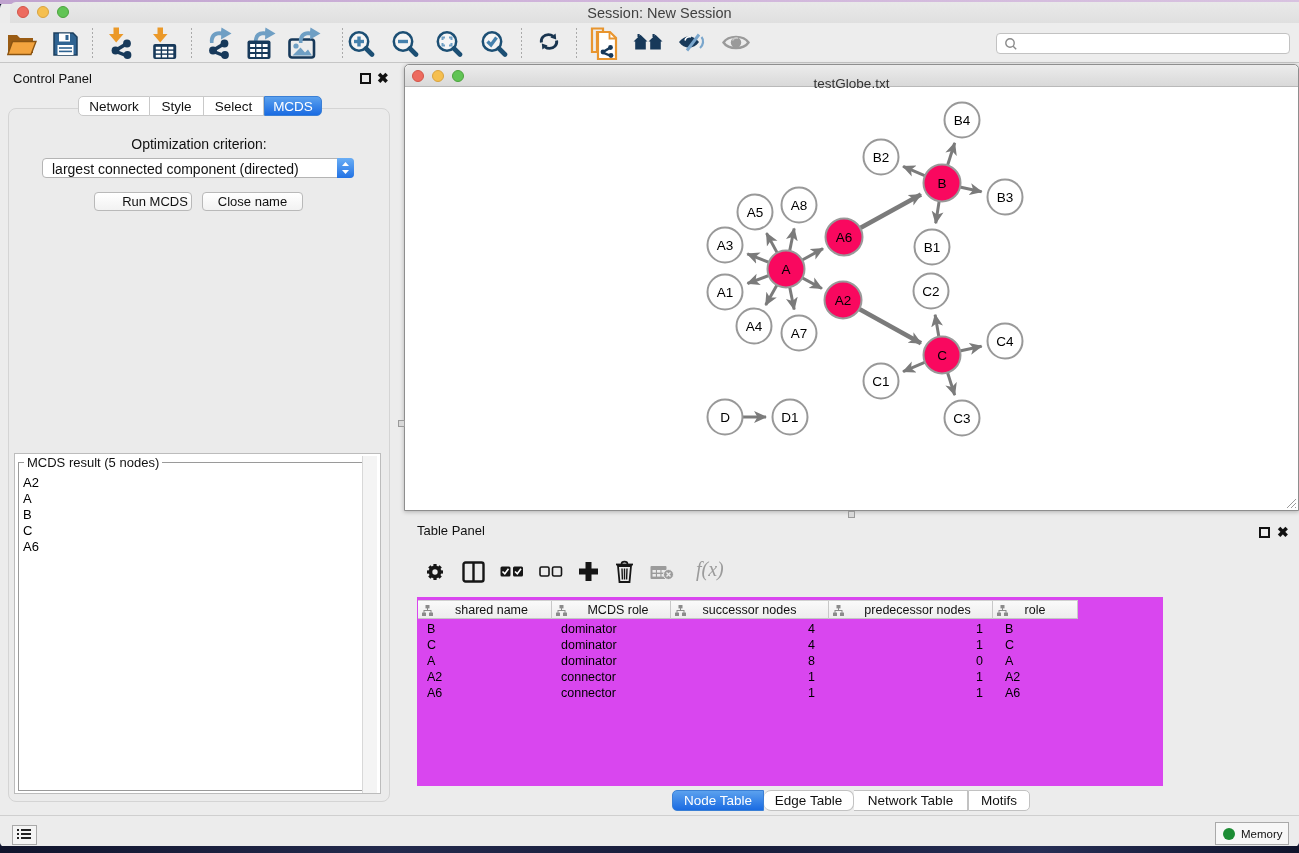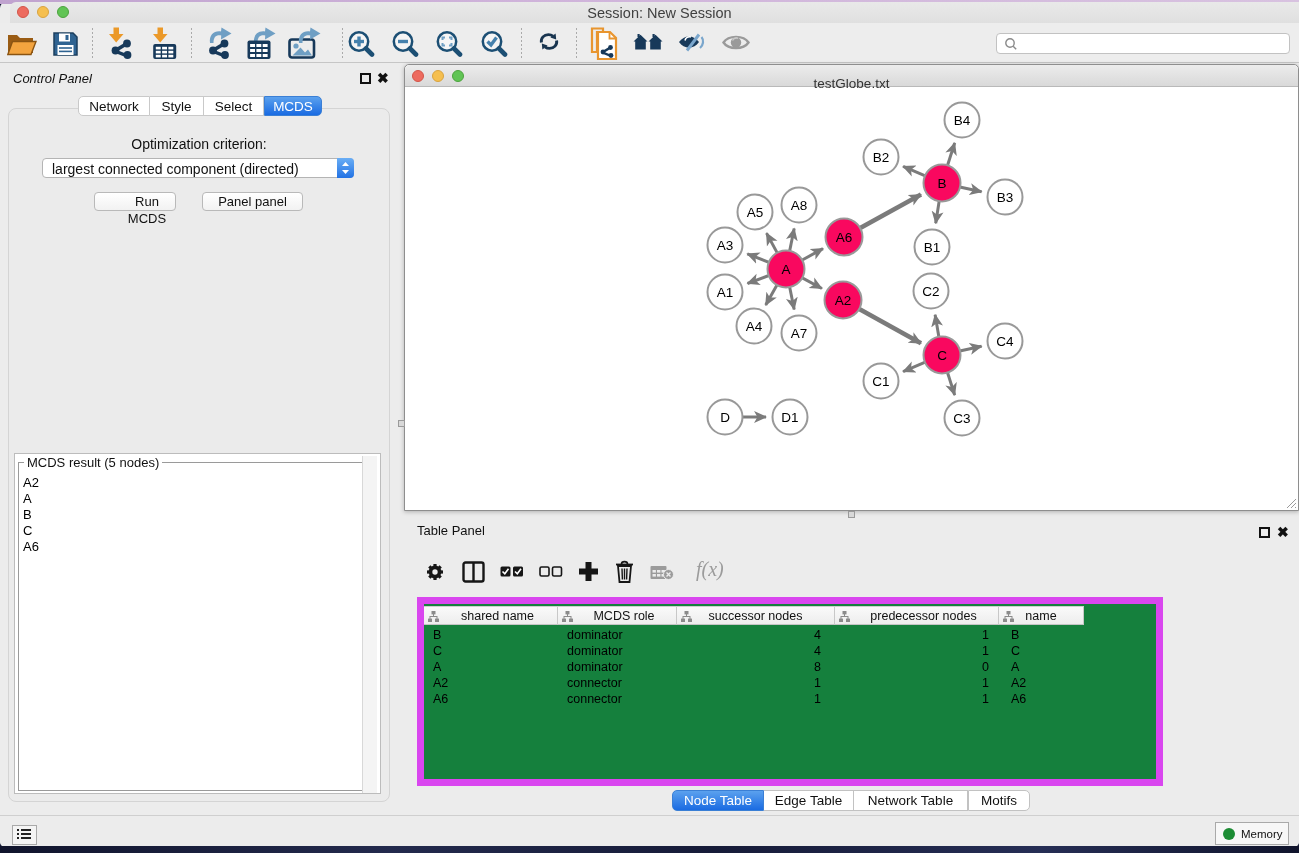--- a/index.html
+++ b/index.html
@@ -10,21 +10,21 @@
 #mainwin { left:0; top:2px; width:1299px; height:845px; background:#ececec; border-radius:6px 6px 5px 5px; }
 
 #titlebar { left:10px; top:0; width:1299px; height:38px; background:linear-gradient(#e9e9e9,#d8d8d8); border-radius:6px 6px 0 0; border-bottom:1px solid #bdbdbd;text-decoration:underline; }
 #titlebar .tl { width:12px; height:12px; border-radius:50%; top:4px; }
 #title-text { width:100%; text-align:center; top:3px; font-size:14.5px; color:#404040; }
 
 #toolbar { left:0; top:22px; width:1299px; height:40px; background:#ededed; border-bottom:1px solid #c6c6c6; }
 .tsep { top:5px; width:1px; height:30px; background-image:linear-gradient(#aaa 40%, rgba(0,0,0,0) 0%); background-size:1px 4px; }
 #searchbox { left:996px; top:10px; width:294px; height:21px; background:#fff; border:1px solid #c2c2c2; border-radius:4px; }
 
-#cp-title { left:13px; top:71px; font-size:13px; color:#111;font-style:italic; }
+#cp-title { left:13px; top:71px; font-size:13px; color:#111; }
 .winbtn { top:73px; width:11px; height:11px; border:2px solid #111; }
 .xbtn { font-size:14px; font-weight:bold; color:#111; top:70px; }
 #cp-box { left:8px; top:108px; width:382px; height:694px; background:#ebebeb; border:1px solid #d4d4d4; border-radius:8px; }
 .tab { top:96px; height:20px; background:#fff; border:1px solid #c9c9c9; font-size:13.5px; color:#111; text-align:center; line-height:19px; }
 .tabsel { background:linear-gradient(#5ba1ee,#1a6be2); color:#fff; border-color:#3a7fd5; }
 #opt-label { left:0px; top:136px; width:398px; text-align:center; font-size:14px; color:#111; }
 #dropdown { left:42px; top:158px; width:312px; height:20px; background:#fff; border:1px solid #b4b4b4; border-radius:4px; font-size:14px; color:#111; }
 #dd-arrows { right:-1px; top:-1px; width:17px; height:20px; border-radius:0 4px 4px 0; background:linear-gradient(#6aaef5,#2272e4); }
 .btn { top:192px; height:19px; background:linear-gradient(#ffffff,#f2f2f2); border:1px solid #b9b9b9; border-radius:4px; font-size:13px; color:#111; text-align:center; line-height:17px; }
 
@@ -34,21 +34,21 @@
 #mcds-scroll { right:3px; top:2px; width:15px; height:337px; background:#f4f4f4; border-left:1px solid #d8d8d8; }
 .mcds-item { left:8px; font-size:13px; color:#000; }
 
 #netwin { left:404px; top:64px; width:895px; height:447px; background:#fff; border:1px solid #8e8e8e; border-radius:5px 5px 0 0; box-shadow:0 1px 4px rgba(0,0,0,0.25); }
 #net-titlebar { left:0; top:0; width:893px; height:22px; background:linear-gradient(#ececec,#d9d9d9); border-bottom:1px solid #b9b9b9; border-radius:5px 5px 0 0; }
 #net-titlebar .tl { width:12px; height:12px; border-radius:50%; top:5px; }
 #net-title-text { width:100%; text-align:center; top:4px; font-size:13.5px; color:#333;margin-top:7px; }
 
 #tp-title { left:417px; top:523px; font-size:13px; color:#111; }
 #tp-toolbar-icons { left:417px; top:556px; }
-#table-area { left:417px; top:597px; width:746px; height:189px; background:#15803d; border:7px solid #d946ef; }
+#table-area { left:417px; top:597px; width:746px; height:189px; background:#d946ef; border:1px solid #d946ef; }
 #thead { left:0px; top:2px; width:660px; height:19px; background:linear-gradient(#fafafa,#ededed); border-top:1px solid #d0d0d0; border-bottom:1px solid #c4c4c4; }
 .thcell { top:0; height:18px; border-right:1px solid #c8c8c8; font-size:12.5px; color:#111; text-align:center; line-height:18px; }
 .trow { left:1px; font-size:12.5px; color:#000; height:16px; }
 .tcell { position:absolute; top:0; }
 
 .btab { top:790px; height:21px; background:#fff; border:1px solid #c2c2c2; font-size:13.5px; color:#111; text-align:center; line-height:20px; }
 .btabsel { background:linear-gradient(#5ba1ee,#1a6be2); color:#fff; border-color:#3a7fd5; }
 
 #statusbar { left:0; top:815px; width:1299px; height:31px; background:#ececec; border-top:1px solid #cfcfcf; border-radius:0 0 5px 5px; }
 #listbtn { left:12px; top:825px; width:25px; height:20px; background:#f4f4f4; border:1px solid #a9a9a9; }
@@ -234,22 +234,22 @@
 <div class="abs" id="opt-label">Optimization criterion:</div>
 <div class="abs" id="dropdown">
   <span class="abs" style="left:9px; top:2px;">largest connected component (directed)</span>
   <div class="abs" id="dd-arrows">
     <svg width="17" height="20" viewBox="0 0 17 20">
         <path d="M5 8 L8.5 4 L12 8 Z" fill="#fff"></path>
         <path d="M5 12 L8.5 16 L12 12 Z" fill="#fff"></path>
       </svg>
   </div>
 </div>
-<div class="abs btn" style="left:94px; width:82px;padding-left:24px;">Run MCDS</div>
-<div class="abs btn" style="left:202px; width:101px;">Panel panel</div>
+<div class="abs btn" style="left:94px; width:98px;padding-left:24px;">Run MCDS</div>
+<div class="abs btn" style="left:202px; width:101px;">Close name</div>
 <div class="abs" id="mcds-white">
   <div class="abs" id="mcds-border"></div>
   <div class="abs" id="mcds-label">MCDS result (5 nodes)</div>
   <div class="abs" id="mcds-scroll"></div>
   <div class="abs mcds-item" style="top:21px;">A2</div>
   <div class="abs mcds-item" style="top:37px;">A</div>
   <div class="abs mcds-item" style="top:53px;">B</div>
   <div class="abs mcds-item" style="top:69px;">C</div>
   <div class="abs mcds-item" style="top:85px;">A6</div>
 </div>
@@ -415,21 +415,21 @@
   </svg>
 
   <div class="abs" style="left:267px; top:2px; font-family:'Liberation Serif',serif; font-style:italic; font-size:20px; color:#9b9b9b;margin-left:12px;">f(x)</div>
 </div>
 <div class="abs" id="table-area">
   <div class="abs" id="thead">
     <div class="abs thcell" style="left:0; width:134px;"><span style="margin-left:14px;">shared name</span></div>
     <div class="abs thcell" style="left:134px; width:119px;"><span style="margin-left:14px;">MCDS role</span></div>
     <div class="abs thcell" style="left:253px; width:158px;"><span style="">successor nodes</span></div>
     <div class="abs thcell" style="left:411px; width:164px;"><span style="margin-left:14px;">predecessor nodes</span></div>
-    <div class="abs thcell" style="left:575px; width:85px;">name</div>
+    <div class="abs thcell" style="left:575px; width:85px;">role</div>
     <svg class="abs hicon" style="left:4px; top:4px;" width="11" height="11" viewBox="0 0 11 11">
         <g fill="#8b8b8b">
           <rect x="3.5" y="0" width="4" height="3.4"></rect>
           <rect x="0" y="7.6" width="4" height="3.4"></rect>
           <rect x="7" y="7.6" width="4" height="3.4"></rect>
           <path d="M5 3 L6 3 L6 5 L9.5 5 L9.5 8 L8.5 8 L8.5 6 L2.5 6 L2.5 8 L1.5 8 L1.5 5 L5 5 Z"></path>
         </g>
       </svg>
     <svg class="abs hicon" style="left:138px; top:4px;" width="11" height="11" viewBox="0 0 11 11">
         <g fill="#8b8b8b">
@@ -495,21 +495,21 @@
   <div class="abs trow" style="top:88px;">
       <span class="tcell" style="left:8px;">A6</span>
       <span class="tcell" style="left:142px;">connector</span>
       <span class="tcell" style="left:380px; width:16px; text-align:right;">1</span>
       <span class="tcell" style="left:548px; width:16px; text-align:right;">1</span>
       <span class="tcell" style="left:586px;">A6</span>
     </div>
 </div>
 
 <div class="abs btab btabsel" style="left:672px; width:92px; border-radius:5px 0 0 5px;">Node Table</div>
-<div class="abs btab" style="left:764px; width:90px; border-left:none;">Edge Table</div>
+<div class="abs btab" style="left:764px; width:90px; border-left:none;border-radius:7px;">Edge Table</div>
 <div class="abs btab" style="left:854px; width:114px; border-left:none;">Network Table</div>
 <div class="abs btab" style="left:968px; width:62px; border-radius:0 5px 5px 0;">Motifs</div>
 
 <div class="abs" id="statusbar"></div>
 <div class="abs" id="listbtn">
   <svg width="23" height="18" viewBox="0 0 23 18">
       <g fill="#222">
         <rect x="4" y="3" width="2" height="2"></rect>
         <rect x="8" y="3" width="10" height="2"></rect>
         <rect x="4" y="7" width="2" height="2"></rect>

